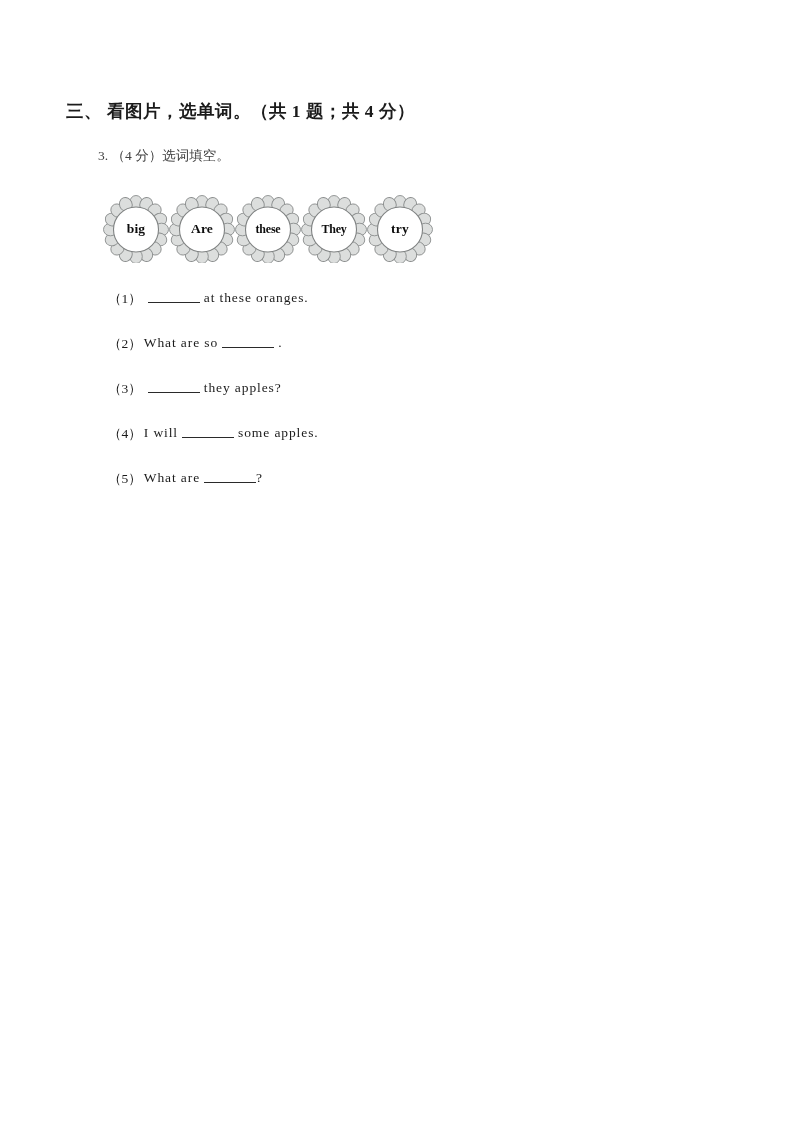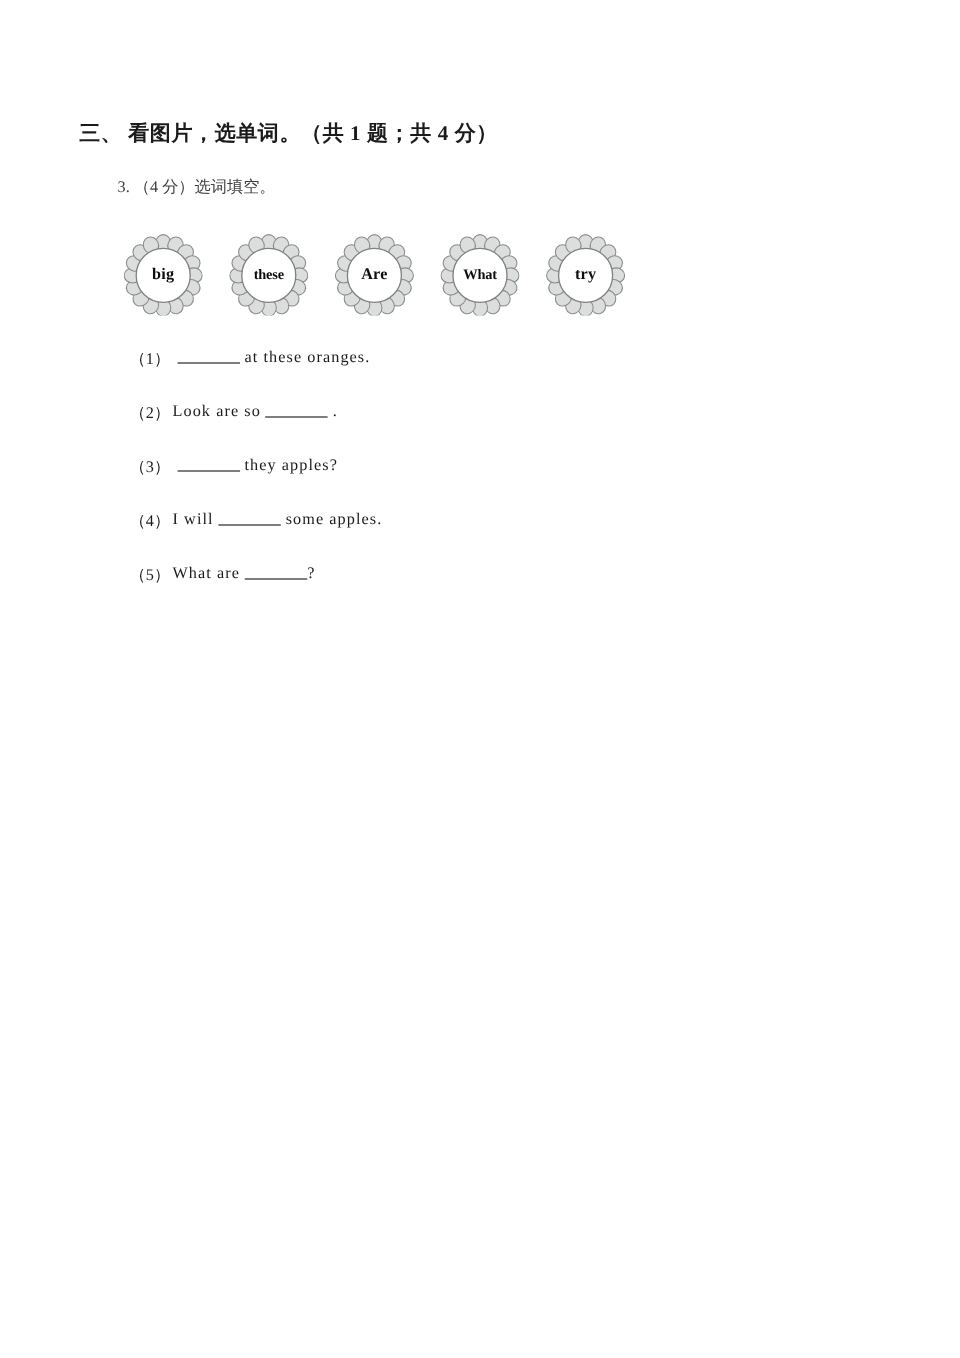--- a/index.html
+++ b/index.html
@@ -48,21 +48,20 @@
     color: #404040;
     white-space: nowrap;
   }
 
   
   .badge-row {
     position: absolute;
     left: 103px;
     top: 195px;
     display: flex;
-    gap: 22px;
     align-items: center;
   }
   .badge {
     position: relative;
     width: 66px;
     height: 68px;
     display: flex;
     align-items: center;
     justify-content: center;
   }
@@ -189,20 +188,45 @@
           <ellipse cx="22.8" cy="59.6" rx="6.3" ry="7" transform="rotate(22.5 22.8 59.6)"></ellipse>
           <ellipse cx="14.5" cy="53.4" rx="6.3" ry="7" transform="rotate(45 14.5 53.4)"></ellipse>
           <ellipse cx="9.2" cy="44.4" rx="6.3" ry="7" transform="rotate(67.5 9.2 44.4)"></ellipse>
           <ellipse cx="7.5" cy="34.5" rx="6.3" ry="7" transform="rotate(90 7.5 34.5)"></ellipse>
           <ellipse cx="9.2" cy="24.6" rx="6.3" ry="7" transform="rotate(112.5 9.2 24.6)"></ellipse>
           <ellipse cx="14.5" cy="15.6" rx="6.3" ry="7" transform="rotate(135 14.5 15.6)"></ellipse>
           <ellipse cx="22.8" cy="9.4" rx="6.3" ry="7" transform="rotate(157.5 22.8 9.4)"></ellipse>
         </g>
         <circle cx="33" cy="34.5" r="22.5" fill="#ffffff" stroke="#7f8282" stroke-width="1.1"></circle>
       </svg>
+      <span class="badge-word">Are</span>
+    </div>
+
+    <div class="badge">
+      <svg viewBox="0 0 66 68">
+        <g fill="#dcdedd" stroke="#8a8d8d" stroke-width="0.9">
+          <ellipse cx="33" cy="7.5" rx="6.3" ry="7"></ellipse>
+          <ellipse cx="43.2" cy="9.4" rx="6.3" ry="7" transform="rotate(22.5 43.2 9.4)"></ellipse>
+          <ellipse cx="51.5" cy="15.6" rx="6.3" ry="7" transform="rotate(45 51.5 15.6)"></ellipse>
+          <ellipse cx="56.8" cy="24.6" rx="6.3" ry="7" transform="rotate(67.5 56.8 24.6)"></ellipse>
+          <ellipse cx="58.5" cy="34.5" rx="6.3" ry="7" transform="rotate(90 58.5 34.5)"></ellipse>
+          <ellipse cx="56.8" cy="44.4" rx="6.3" ry="7" transform="rotate(112.5 56.8 44.4)"></ellipse>
+          <ellipse cx="51.5" cy="53.4" rx="6.3" ry="7" transform="rotate(135 51.5 53.4)"></ellipse>
+          <ellipse cx="43.2" cy="59.6" rx="6.3" ry="7" transform="rotate(157.5 43.2 59.6)"></ellipse>
+          <ellipse cx="33" cy="61.5" rx="6.3" ry="7"></ellipse>
+          <ellipse cx="22.8" cy="59.6" rx="6.3" ry="7" transform="rotate(22.5 22.8 59.6)"></ellipse>
+          <ellipse cx="14.5" cy="53.4" rx="6.3" ry="7" transform="rotate(45 14.5 53.4)"></ellipse>
+          <ellipse cx="9.2" cy="44.4" rx="6.3" ry="7" transform="rotate(67.5 9.2 44.4)"></ellipse>
+          <ellipse cx="7.5" cy="34.5" rx="6.3" ry="7" transform="rotate(90 7.5 34.5)"></ellipse>
+          <ellipse cx="9.2" cy="24.6" rx="6.3" ry="7" transform="rotate(112.5 9.2 24.6)"></ellipse>
+          <ellipse cx="14.5" cy="15.6" rx="6.3" ry="7" transform="rotate(135 14.5 15.6)"></ellipse>
+          <ellipse cx="22.8" cy="9.4" rx="6.3" ry="7" transform="rotate(157.5 22.8 9.4)"></ellipse>
+        </g>
+        <circle cx="33" cy="34.5" r="22.5" fill="#ffffff" stroke="#7f8282" stroke-width="1.1"></circle>
+      </svg>
       <span class="badge-word small">these</span>
     </div>
 
     <div class="badge">
       <svg viewBox="0 0 66 68">
         <g fill="#dcdedd" stroke="#8a8d8d" stroke-width="0.9">
           <ellipse cx="33" cy="7.5" rx="6.3" ry="7"></ellipse>
           <ellipse cx="43.2" cy="9.4" rx="6.3" ry="7" transform="rotate(22.5 43.2 9.4)"></ellipse>
           <ellipse cx="51.5" cy="15.6" rx="6.3" ry="7" transform="rotate(45 51.5 15.6)"></ellipse>
           <ellipse cx="56.8" cy="24.6" rx="6.3" ry="7" transform="rotate(67.5 56.8 24.6)"></ellipse>
@@ -214,46 +238,21 @@
           <ellipse cx="22.8" cy="59.6" rx="6.3" ry="7" transform="rotate(22.5 22.8 59.6)"></ellipse>
           <ellipse cx="14.5" cy="53.4" rx="6.3" ry="7" transform="rotate(45 14.5 53.4)"></ellipse>
           <ellipse cx="9.2" cy="44.4" rx="6.3" ry="7" transform="rotate(67.5 9.2 44.4)"></ellipse>
           <ellipse cx="7.5" cy="34.5" rx="6.3" ry="7" transform="rotate(90 7.5 34.5)"></ellipse>
           <ellipse cx="9.2" cy="24.6" rx="6.3" ry="7" transform="rotate(112.5 9.2 24.6)"></ellipse>
           <ellipse cx="14.5" cy="15.6" rx="6.3" ry="7" transform="rotate(135 14.5 15.6)"></ellipse>
           <ellipse cx="22.8" cy="9.4" rx="6.3" ry="7" transform="rotate(157.5 22.8 9.4)"></ellipse>
         </g>
         <circle cx="33" cy="34.5" r="22.5" fill="#ffffff" stroke="#7f8282" stroke-width="1.1"></circle>
       </svg>
-      <span class="badge-word">Are</span>
-    </div>
-
-    <div class="badge">
-      <svg viewBox="0 0 66 68">
-        <g fill="#dcdedd" stroke="#8a8d8d" stroke-width="0.9">
-          <ellipse cx="33" cy="7.5" rx="6.3" ry="7"></ellipse>
-          <ellipse cx="43.2" cy="9.4" rx="6.3" ry="7" transform="rotate(22.5 43.2 9.4)"></ellipse>
-          <ellipse cx="51.5" cy="15.6" rx="6.3" ry="7" transform="rotate(45 51.5 15.6)"></ellipse>
-          <ellipse cx="56.8" cy="24.6" rx="6.3" ry="7" transform="rotate(67.5 56.8 24.6)"></ellipse>
-          <ellipse cx="58.5" cy="34.5" rx="6.3" ry="7" transform="rotate(90 58.5 34.5)"></ellipse>
-          <ellipse cx="56.8" cy="44.4" rx="6.3" ry="7" transform="rotate(112.5 56.8 44.4)"></ellipse>
-          <ellipse cx="51.5" cy="53.4" rx="6.3" ry="7" transform="rotate(135 51.5 53.4)"></ellipse>
-          <ellipse cx="43.2" cy="59.6" rx="6.3" ry="7" transform="rotate(157.5 43.2 59.6)"></ellipse>
-          <ellipse cx="33" cy="61.5" rx="6.3" ry="7"></ellipse>
-          <ellipse cx="22.8" cy="59.6" rx="6.3" ry="7" transform="rotate(22.5 22.8 59.6)"></ellipse>
-          <ellipse cx="14.5" cy="53.4" rx="6.3" ry="7" transform="rotate(45 14.5 53.4)"></ellipse>
-          <ellipse cx="9.2" cy="44.4" rx="6.3" ry="7" transform="rotate(67.5 9.2 44.4)"></ellipse>
-          <ellipse cx="7.5" cy="34.5" rx="6.3" ry="7" transform="rotate(90 7.5 34.5)"></ellipse>
-          <ellipse cx="9.2" cy="24.6" rx="6.3" ry="7" transform="rotate(112.5 9.2 24.6)"></ellipse>
-          <ellipse cx="14.5" cy="15.6" rx="6.3" ry="7" transform="rotate(135 14.5 15.6)"></ellipse>
-          <ellipse cx="22.8" cy="9.4" rx="6.3" ry="7" transform="rotate(157.5 22.8 9.4)"></ellipse>
-        </g>
-        <circle cx="33" cy="34.5" r="22.5" fill="#ffffff" stroke="#7f8282" stroke-width="1.1"></circle>
-      </svg>
-      <span class="badge-word small">What</span>
+      <span class="badge-word small">They</span>
     </div>
 
     <div class="badge">
       <svg viewBox="0 0 66 68">
         <g fill="#dcdedd" stroke="#8a8d8d" stroke-width="0.9">
           <ellipse cx="33" cy="7.5" rx="6.3" ry="7"></ellipse>
           <ellipse cx="43.2" cy="9.4" rx="6.3" ry="7" transform="rotate(22.5 43.2 9.4)"></ellipse>
           <ellipse cx="51.5" cy="15.6" rx="6.3" ry="7" transform="rotate(45 51.5 15.6)"></ellipse>
           <ellipse cx="56.8" cy="24.6" rx="6.3" ry="7" transform="rotate(67.5 56.8 24.6)"></ellipse>
           <ellipse cx="58.5" cy="34.5" rx="6.3" ry="7" transform="rotate(90 58.5 34.5)"></ellipse>
@@ -279,21 +278,21 @@
   <div class="answers">
 
     <div class="answer-line">
       <span class="answer-label">（1）</span>
       <span class="blank"></span>
       <span class="answer-text">at these oranges.</span>
     </div>
 
     <div class="answer-line">
       <span class="answer-label">（2）</span>
-      <span class="answer-text">Look are so</span>
+      <span class="answer-text">What are so</span>
       <span class="blank"></span>
       <span class="answer-text">.</span>
     </div>
 
     <div class="answer-line">
       <span class="answer-label">（3）</span>
       <span class="blank"></span>
       <span class="answer-text">they apples?</span>
     </div>
 

